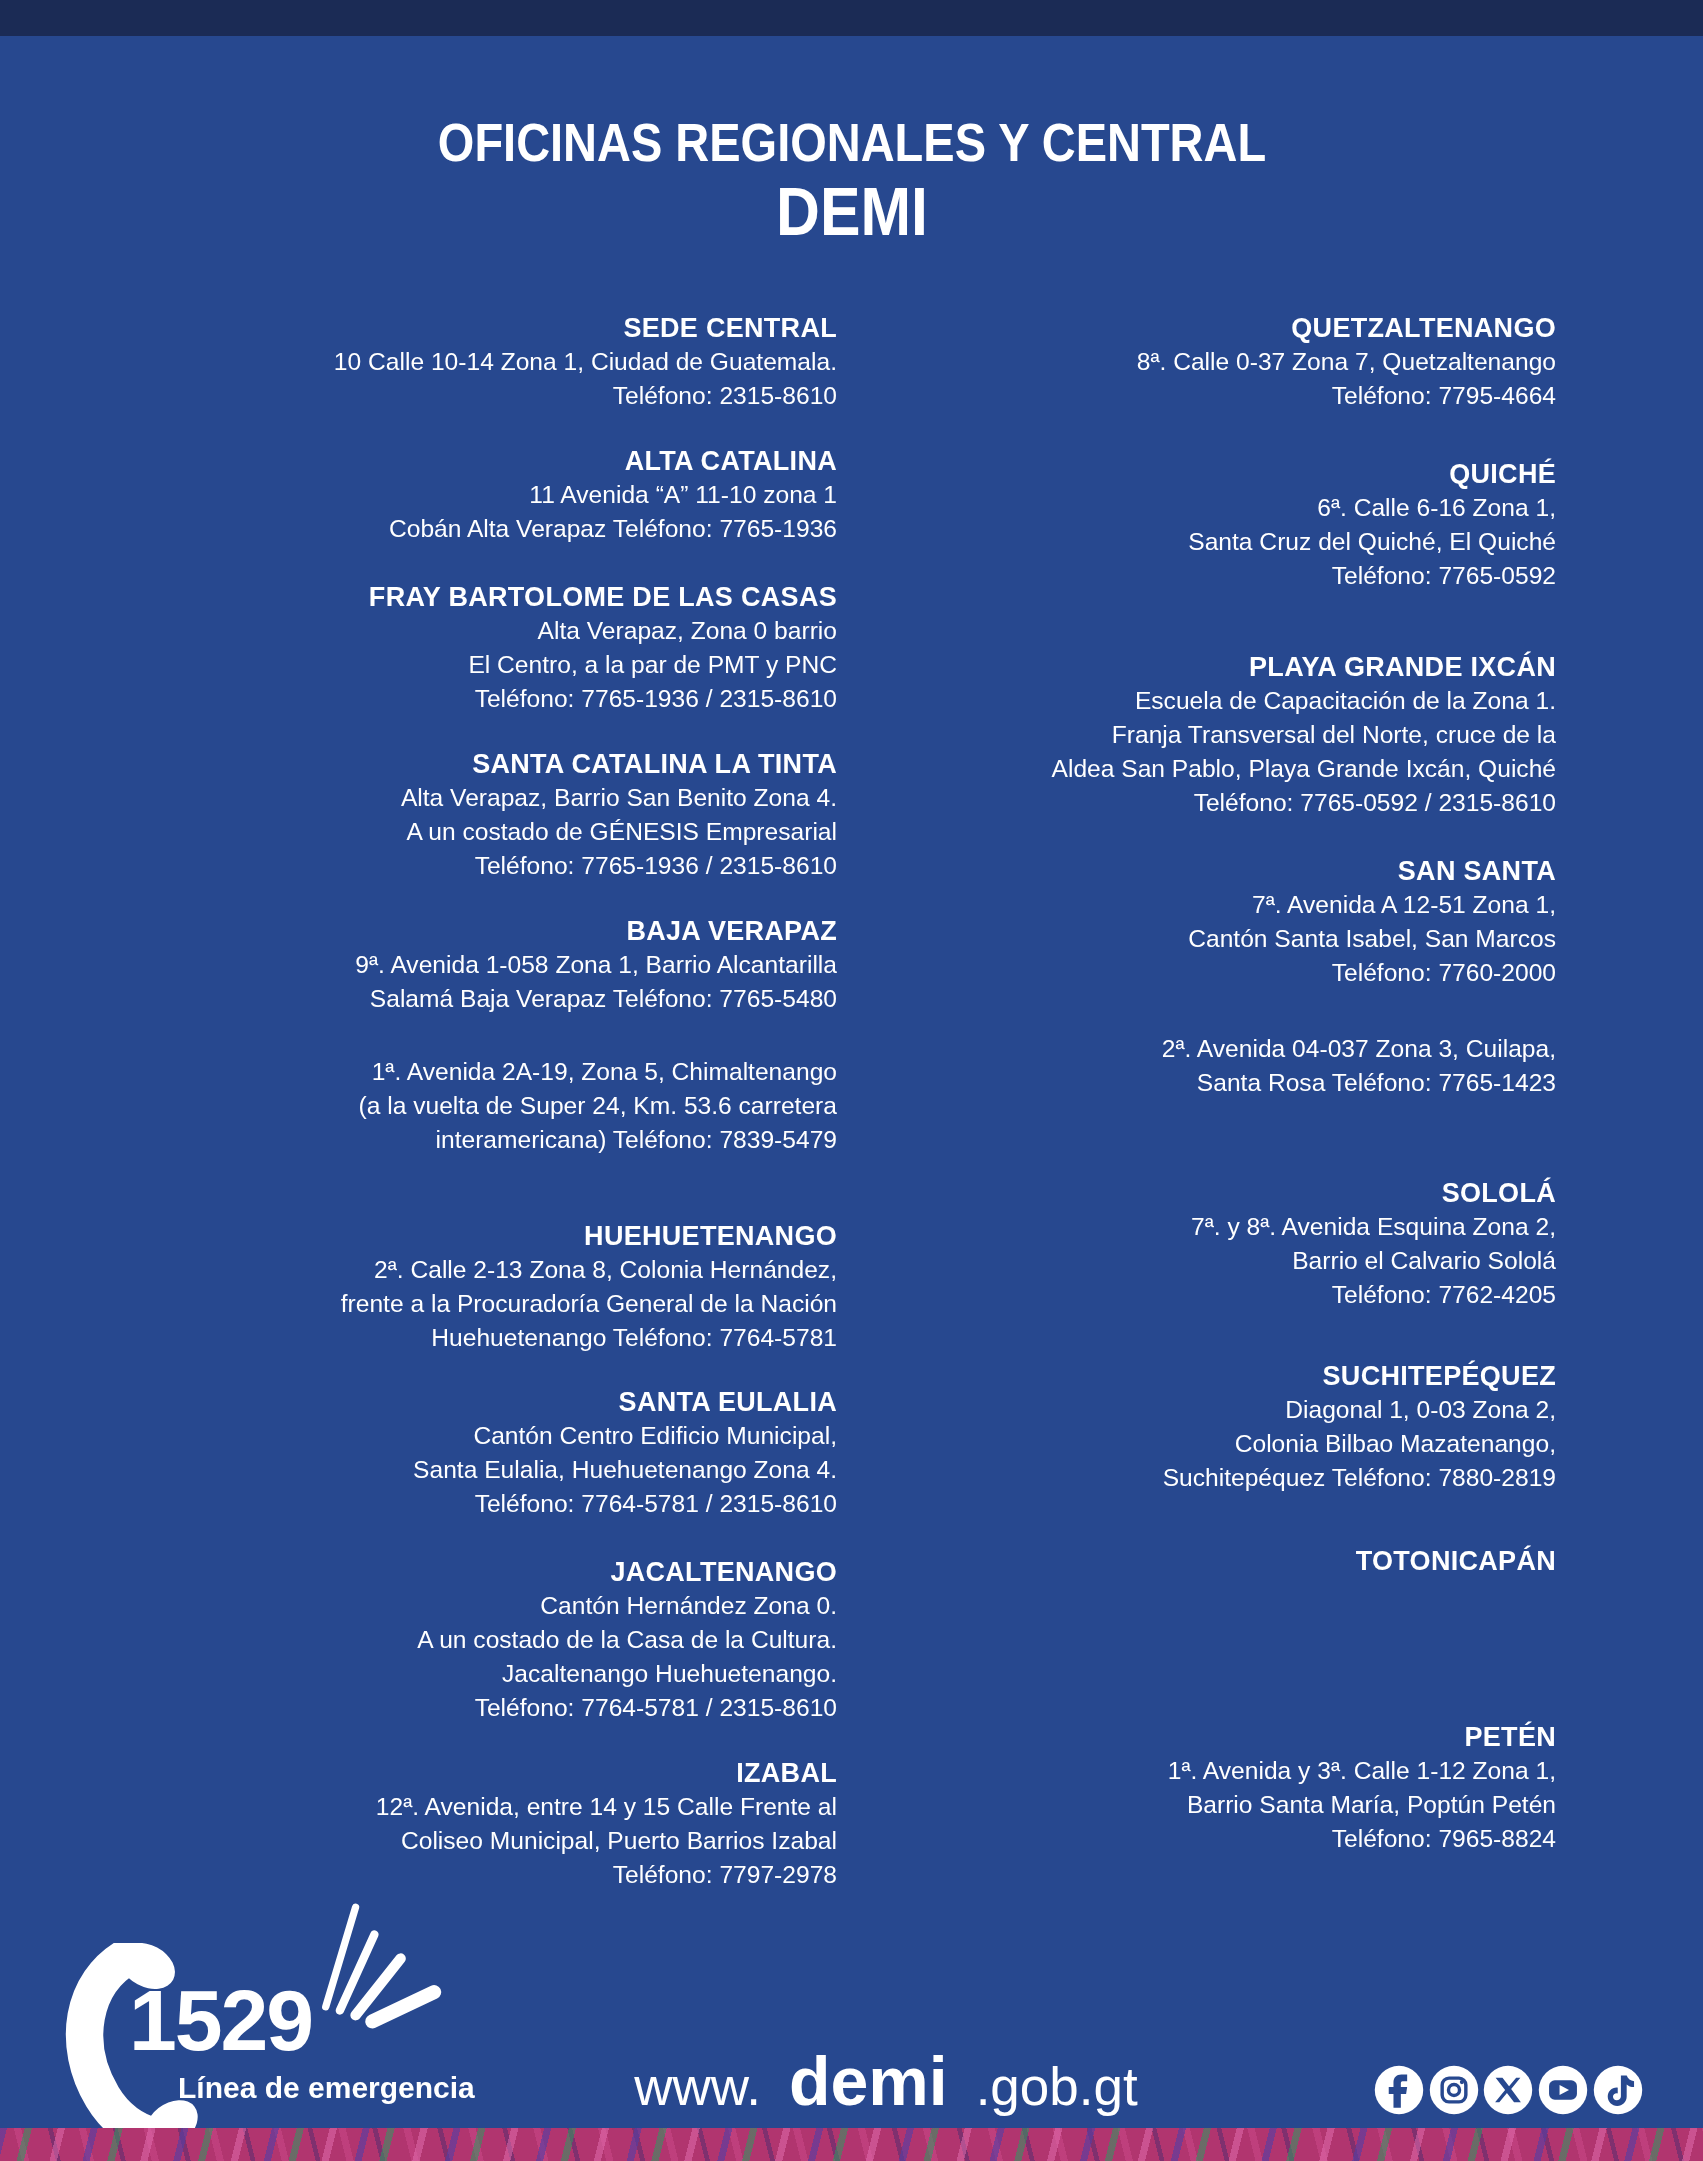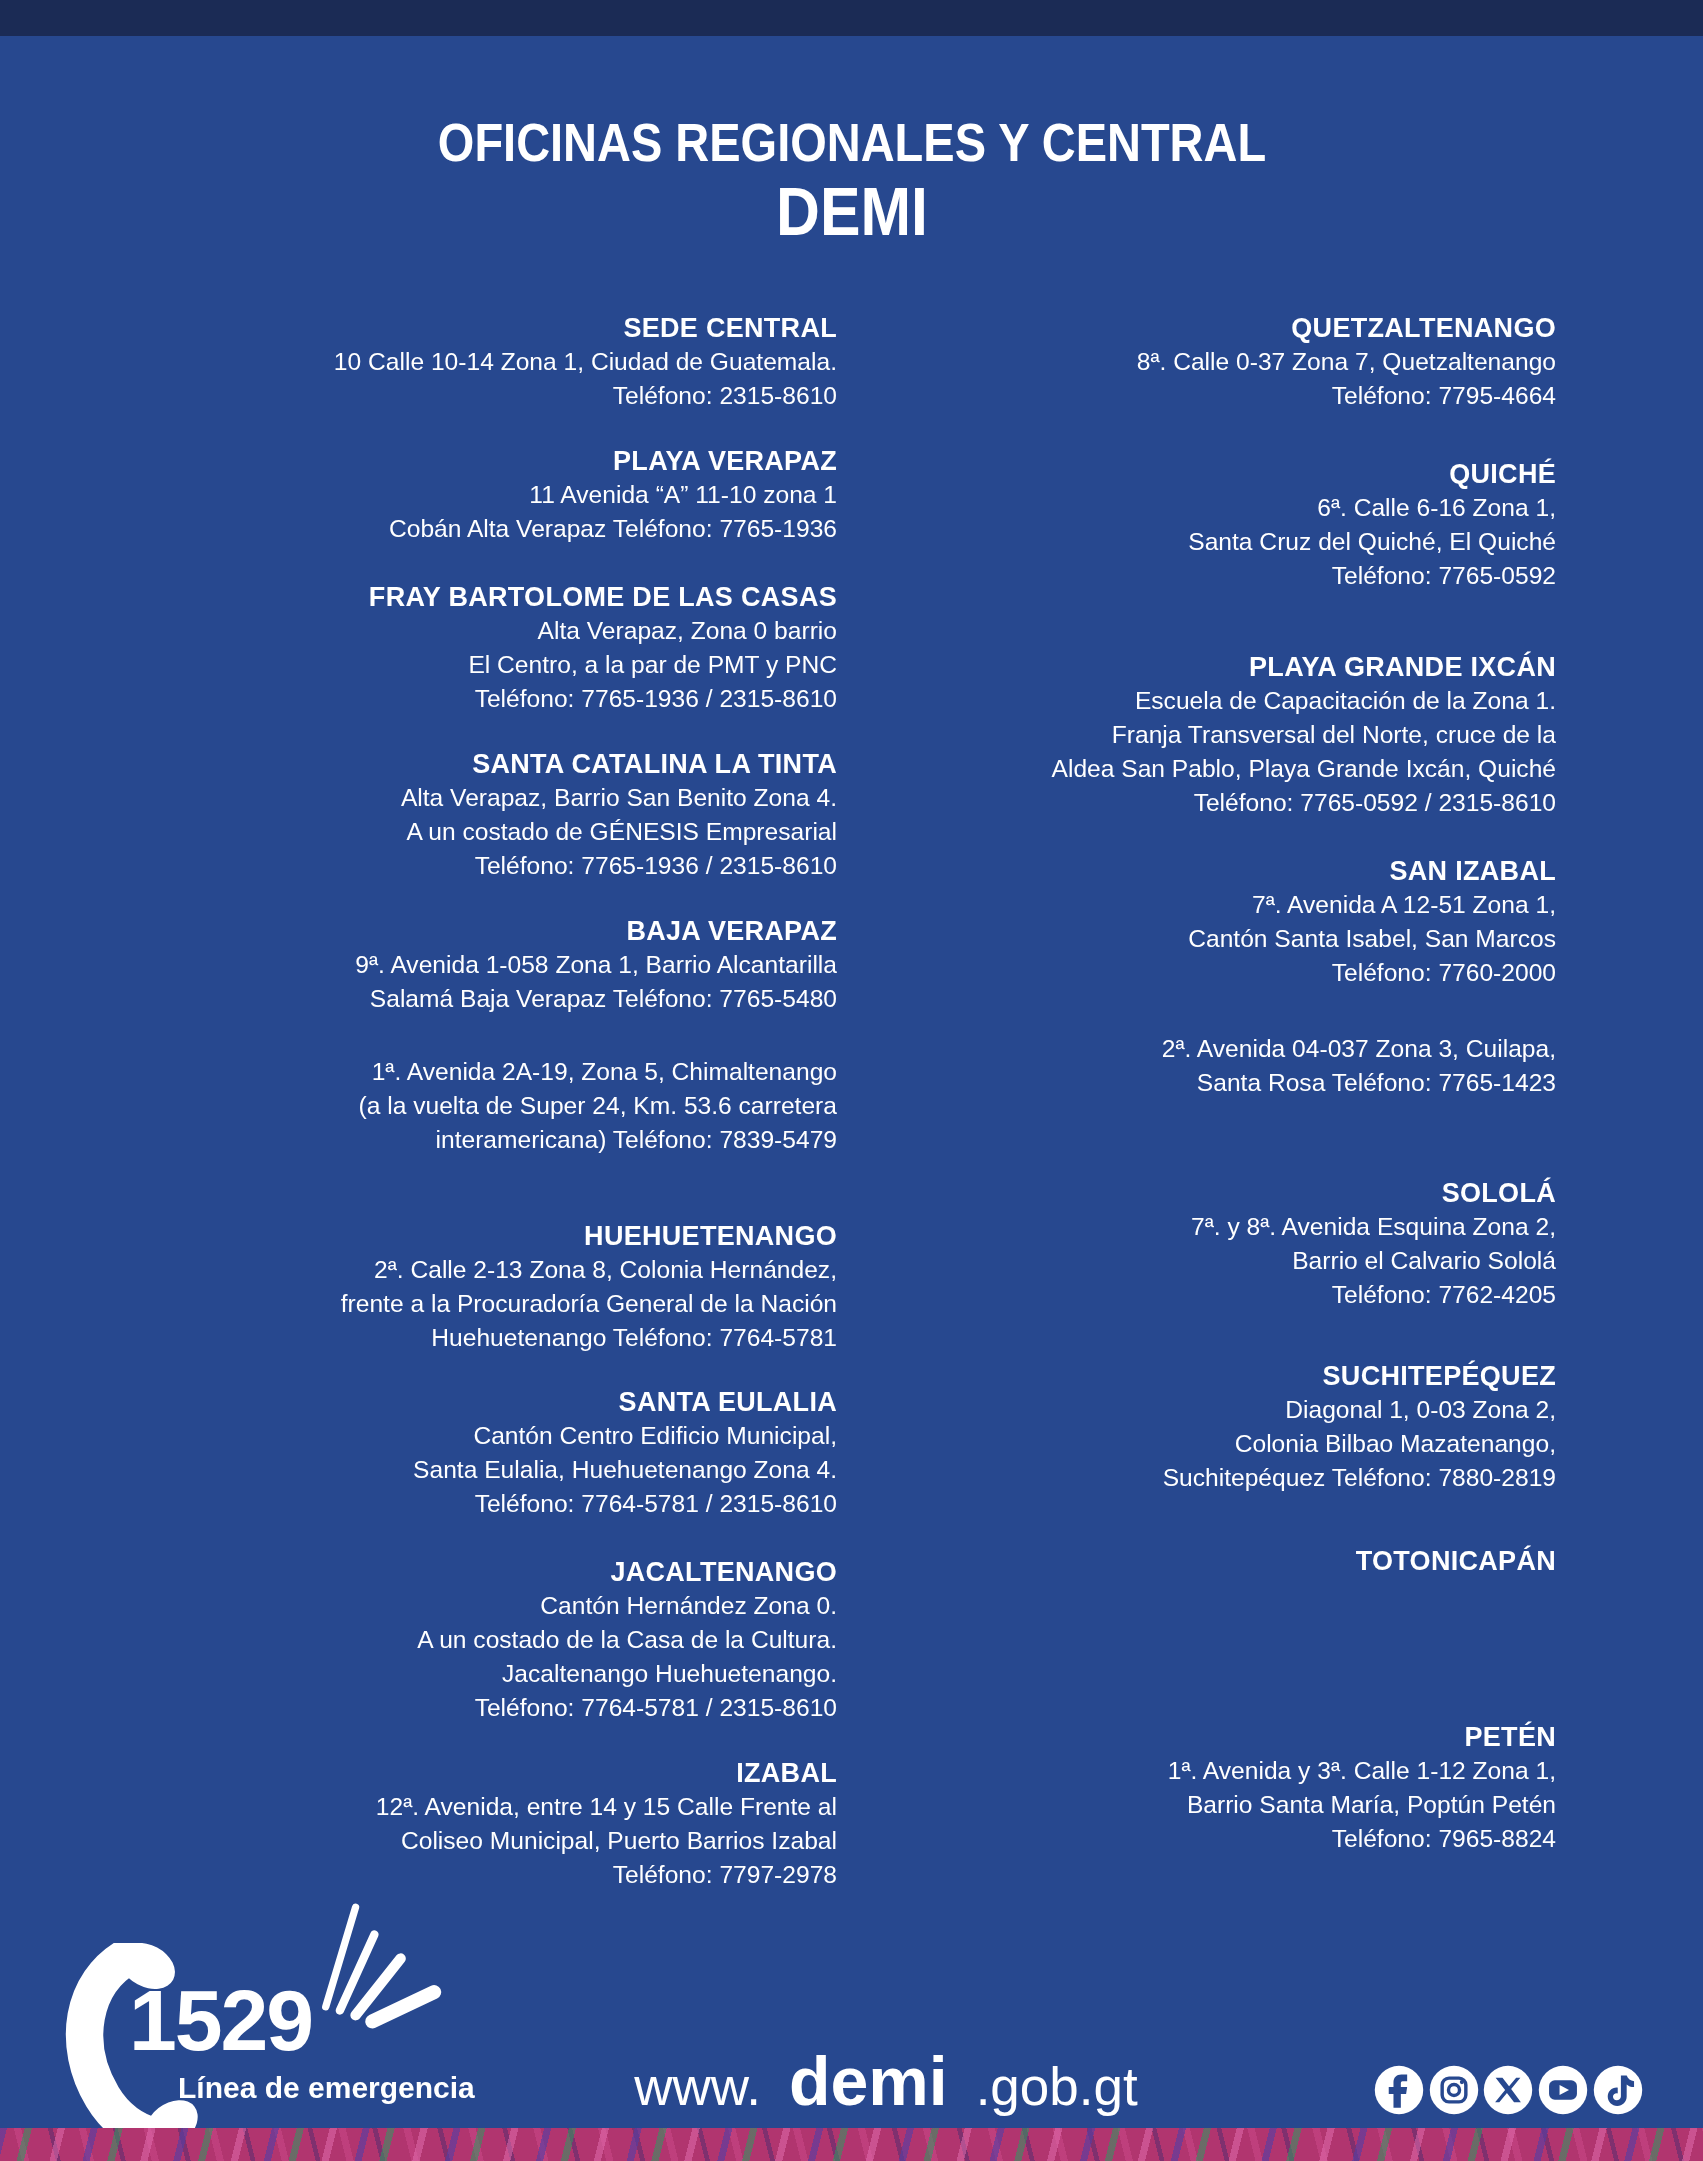--- a/index.html
+++ b/index.html
@@ -58,21 +58,21 @@
     <div class="title-line1">OFICINAS REGIONALES Y CENTRAL</div>
     <div class="title-line2">DEMI</div>
   </div>
 
   <div class="office col-left" style="top:275px">
     <div class="office-name">SEDE CENTRAL</div>
     <div class="office-body">10 Calle 10-14 Zona 1, Ciudad de Guatemala.
 Teléfono: 2315-8610</div>
   </div>
   <div class="office col-left" style="top:408px">
-    <div class="office-name">PLAYA VERAPAZ</div>
+    <div class="office-name">ALTA CATALINA</div>
     <div class="office-body">11 Avenida “A” 11-10 zona 1
 Cobán Alta Verapaz Teléfono: 7765-1936</div>
   </div>
   <div class="office col-left" style="top:544px">
     <div class="office-name">FRAY BARTOLOME DE LAS CASAS</div>
     <div class="office-body">Alta Verapaz, Zona 0 barrio
 El Centro, a la par de PMT y PNC
 Teléfono: 7765-1936 / 2315-8610</div>
   </div>
   <div class="office col-left" style="top:711px">
@@ -129,21 +129,21 @@
 Teléfono: 7765-0592</div>
   </div>
   <div class="office col-right" style="top:614px">
     <div class="office-name">PLAYA GRANDE IXCÁN</div>
     <div class="office-body">Escuela de Capacitación de la Zona 1.
 Franja Transversal del Norte, cruce de la
 Aldea San Pablo, Playa Grande Ixcán, Quiché
 Teléfono: 7765-0592 / 2315-8610</div>
   </div>
   <div class="office col-right" style="top:818px">
-    <div class="office-name">SAN IZABAL</div>
+    <div class="office-name">SAN SANTA</div>
     <div class="office-body">7ª. Avenida A 12-51 Zona 1,
 Cantón Santa Isabel, San Marcos
 Teléfono: 7760-2000</div>
   </div>
   <div class="office col-right" style="top:996px">
     <div class="office-body">2ª. Avenida 04-037 Zona 3, Cuilapa,
 Santa Rosa Teléfono: 7765-1423</div>
   </div>
   <div class="office col-right" style="top:1140px">
     <div class="office-name">SOLOLÁ</div>

